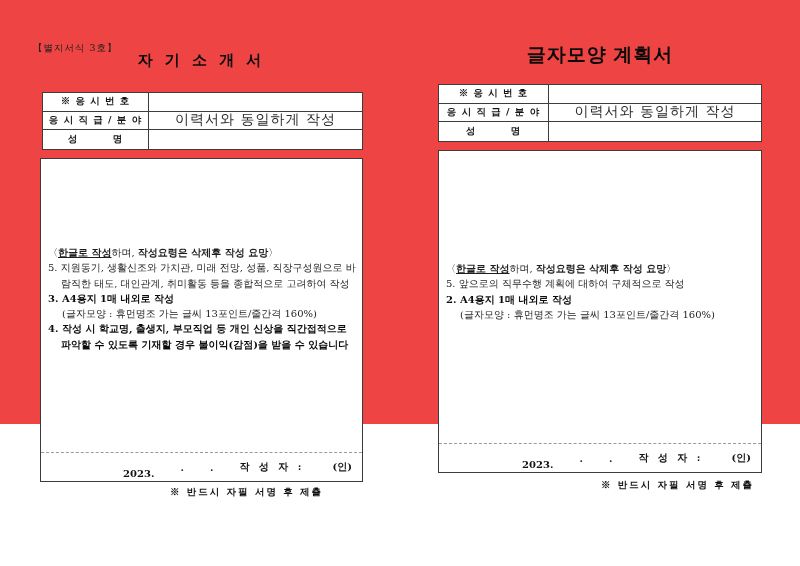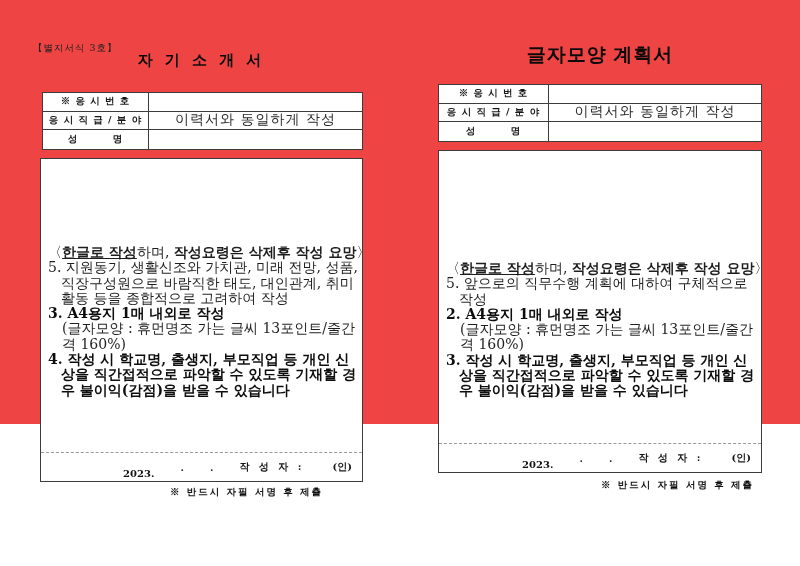--- a/index.html
+++ b/index.html
@@ -22,21 +22,21 @@
   .t-label { display:flex; align-items:center; justify-content:center; border-right:1px solid #3c3c3c;
              font-size:9.5px; font-weight:bold; letter-spacing:1px; white-space:pre; color:#151515; }
   .table-left  .t-label { width:106px; }
   .table-right .t-label { width:110px; }
   .t-value { flex:1; display:flex; align-items:center; justify-content:center; font-size:14px; color:#2a2a2a; letter-spacing:1px; }
 
   .big-box { position:absolute; border:1px solid #3c3c3c; background:#fff; }
   .box-left  { left:40px;  top:158px; width:323px; height:324px; }
   .box-right { left:438px; top:150px; width:324px; height:323px; }
 
-  .instructions { position:absolute; left:7px; right:3px; font-size:14px; line-height:15.3px; color:#1e1e1e; }
+  .instructions { position:absolute; left:7px; right:3px; font-size:10px; line-height:15.3px; color:#1e1e1e; }
   .box-left  .instructions { top:86px; }
   .box-right .instructions { top:110px; }
   .note-line { white-space:nowrap; }
   .note-line .b { font-weight:bold; }
   .note-line .u { font-weight:bold; text-decoration:underline; }
   .li { padding-left:13px; text-indent:-13px; }
   .li.bold { font-weight:bold; color:#0d0d0d; }
   .li.sub { padding-left:14px; text-indent:0; font-weight:normal; }
 
   .date-row { position:absolute; left:0; right:0; bottom:0; height:29px; border-top:1px dashed #9a9a9a;
@@ -110,21 +110,20 @@
       <div class="t-value"></div>
     </div>
   </div>
 
   <div class="big-box box-right">
     <div class="instructions">
       <div class="note-line"><span>〈</span><span class="u">한글로 작성</span><span>하며, </span><span class="b">작성요령은 삭제후 작성 요망</span><span>〉</span></div>
       <div class="li">5. 앞으로의 직무수행 계획에 대하여 구체적으로 작성</div>
       <div class="li bold">2. A4용지 1매 내외로 작성</div>
       <div class="li sub">(글자모양 : 휴먼명조 가는 글씨 13포인트/줄간격 160%)</div>
-      <div class="li bold">3. 작성 시 학교명, 출생지, 부모직업 등 개인 신상을 직간접적으로 파악할 수 있도록 기재할 경우 불이익(감점)을 받을 수 있습니다</div>
     </div>
     <div class="date-row">
       <span class="seg">2023.</span>
       <span class="seg">.</span>
       <span class="seg">.</span>
       <span class="seg writer">작 성 자 :</span>
       <span class="seal">(인)</span>
     </div>
   </div>
 

